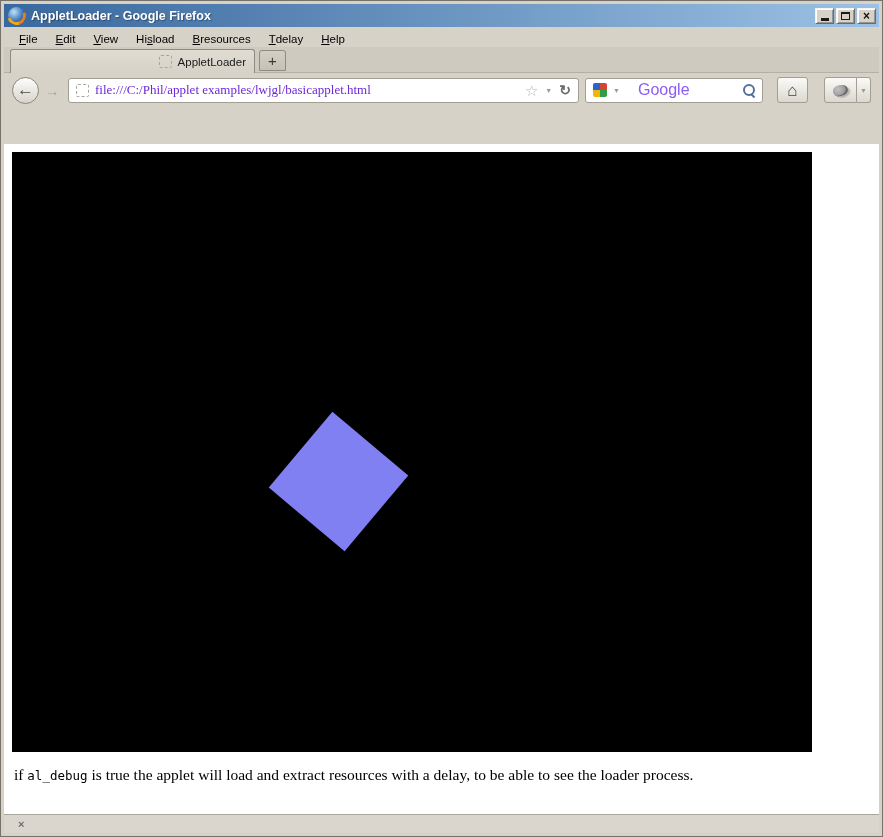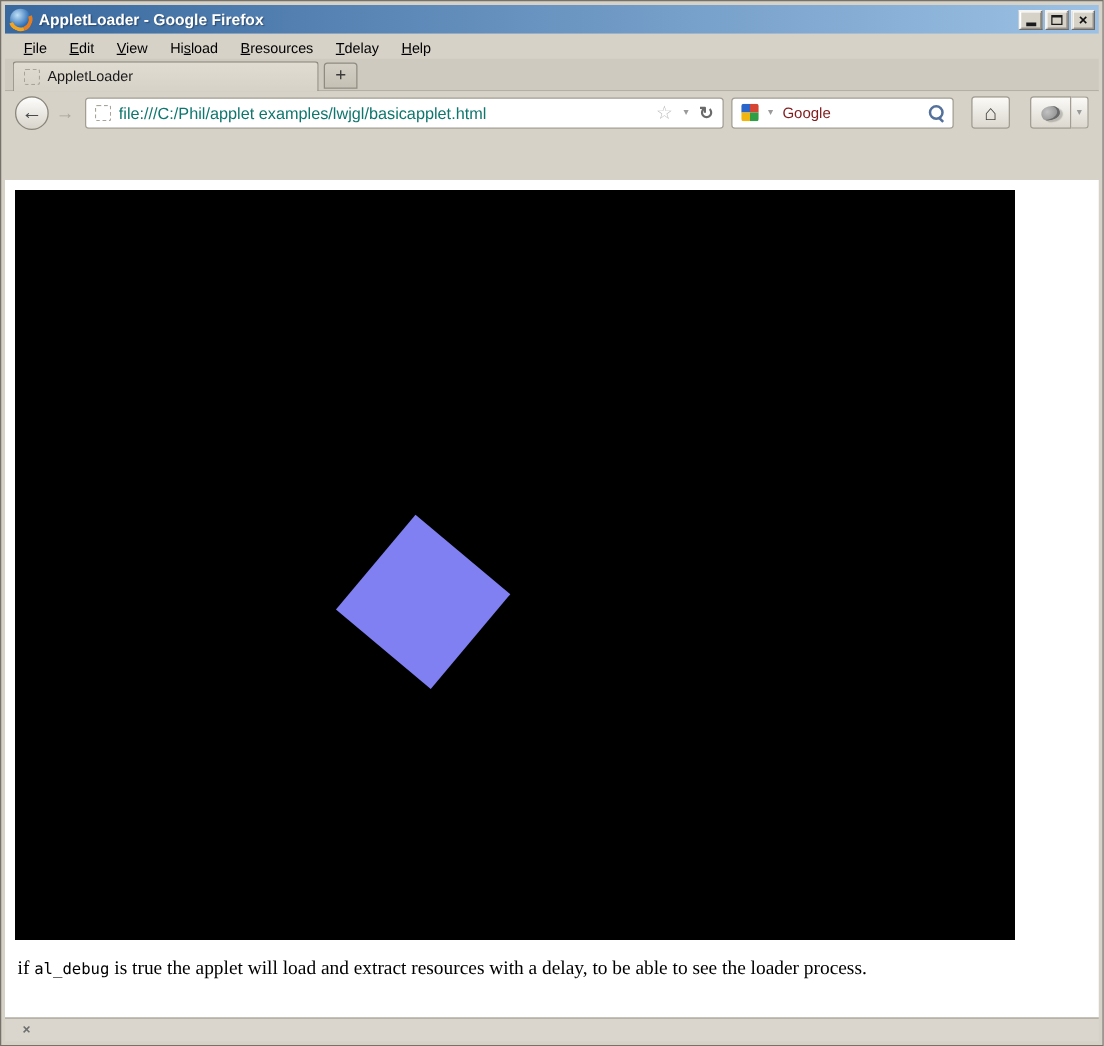--- a/index.html
+++ b/index.html
@@ -63,21 +63,21 @@
     height:26px; flex:0 0 26px; background:#cfcabf;
     display:flex; align-items:flex-end; padding:0 0 0 6px;
     border-bottom:1px solid #b4b0a5;
   }
   .tab {
     height:24px; width:245px; margin-bottom:-1px;
     background:linear-gradient(#e0dcd2, #d6d2c8);
     border:1px solid #8f8b82; border-bottom:none;
     border-radius:3px 3px 0 0;
     display:flex; align-items:center; padding:0 8px; gap:6px;
-    font-size:11.5px; color:#1a1a1a;
+    font-size:11.5px; color:#1a1a1a;justify-content:flex-end;
   }
   .favicon-placeholder {
     width:13px; height:13px; border:1px dashed #a8a49a; border-radius:2px;
     flex:0 0 13px;
   }
   .newtab {
     height:21px; width:27px; margin:0 0 1px 4px;
     background:linear-gradient(#d4cfc4, #c6c1b5);
     border:1px solid #8f8b82; border-radius:3px 3px 0 0;
     display:flex; align-items:center; justify-content:center;
@@ -100,32 +100,32 @@
   .fwd {
     width:20px; height:20px; margin-left:-3px;
     display:flex; align-items:center; justify-content:center;
     font-size:15px; font-weight:bold; color:#a8a49c; cursor:default;
   }
   .field {
     height:25px; background:#fff; border:1px solid #a29e94; border-radius:3px;
     display:flex; align-items:center; padding:0 7px; gap:6px;
   }
   .urlbar { flex:1; }
-  .url-text { font-size:13px; color:#0f766e; white-space:nowrap; overflow:hidden; flex:1; }
+  .url-text { font-size:13px; color:#6d28d9; white-space:nowrap; overflow:hidden; flex:1;font-family:Liberation Serif, serif; }
   .url-icons { display:flex; align-items:center; gap:7px; margin-left:auto; }
   .star-glyph { font-size:15px; color:#b9b9b9; line-height:15px; }
   .drop-glyph { font-size:7px; color:#9a9a9a; }
   .reload-glyph { font-size:14px; color:#6a6a6a; font-weight:bold; line-height:14px; }
   .searchbox { width:178px; flex:0 0 178px; }
   .g-favicon {
     width:14px; height:14px; flex:0 0 14px; border-radius:2px; overflow:hidden;
     display:grid; grid-template-columns:1fr 1fr; grid-template-rows:1fr 1fr;
   }
   .g-favicon i { display:block; }
-  .search-placeholder { font-size:12px; color:#7f1d1d; flex:1; }
+  .search-placeholder { font-size:16px; color:#8b5cf6; flex:1;margin-left:12px; }
   .magnifier { position:relative; width:12px; height:12px; flex:0 0 12px; }
   .magnifier::before {
     content:""; position:absolute; left:0; top:0; width:8px; height:8px;
     border:2px solid #53719b; border-radius:50%;
   }
   .magnifier::after {
     content:""; position:absolute; left:8px; top:9px; width:5px; height:2px;
     background:#53719b; transform:rotate(45deg); transform-origin:left center;
   }
   .sqbtn {

